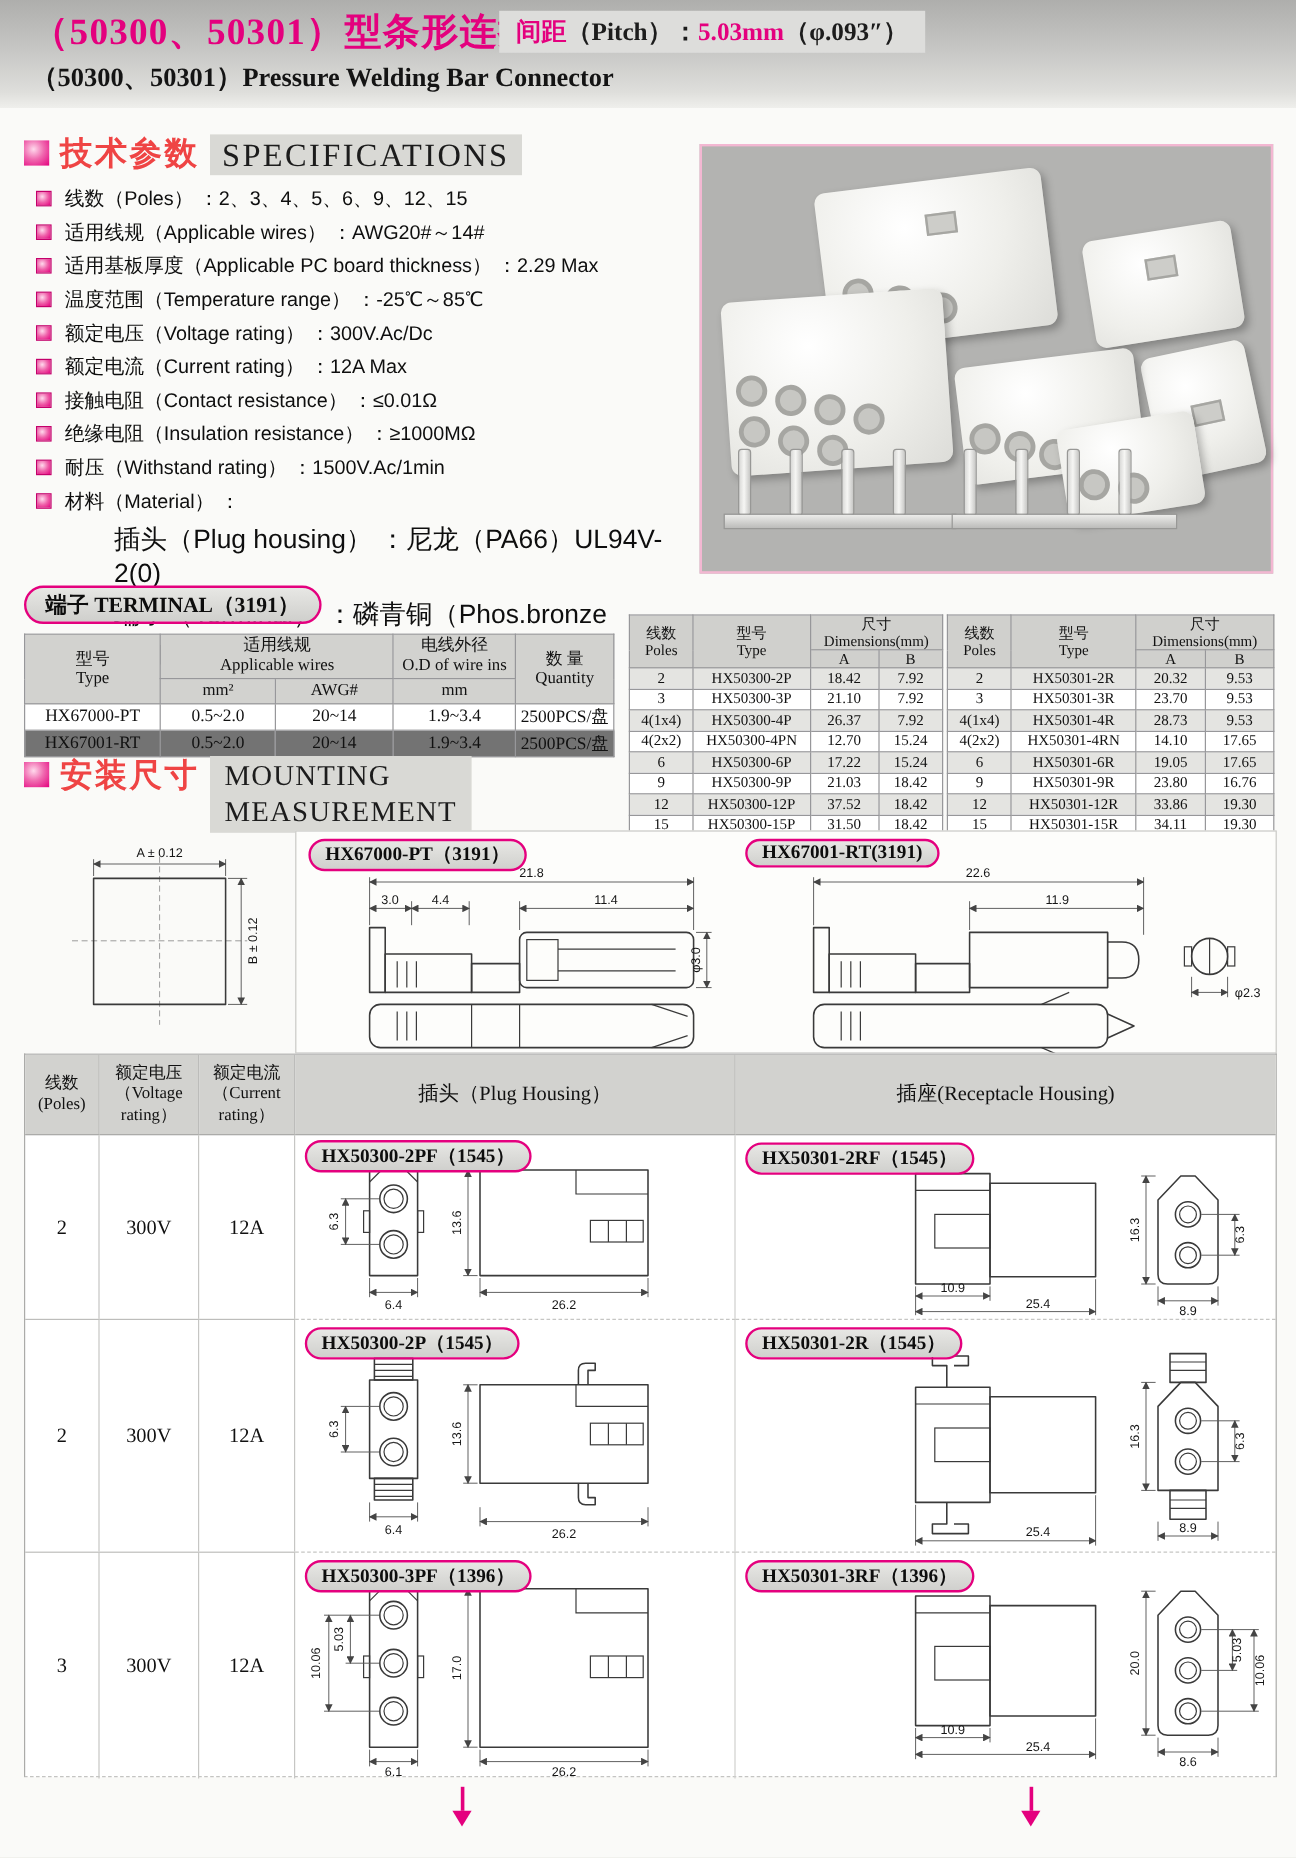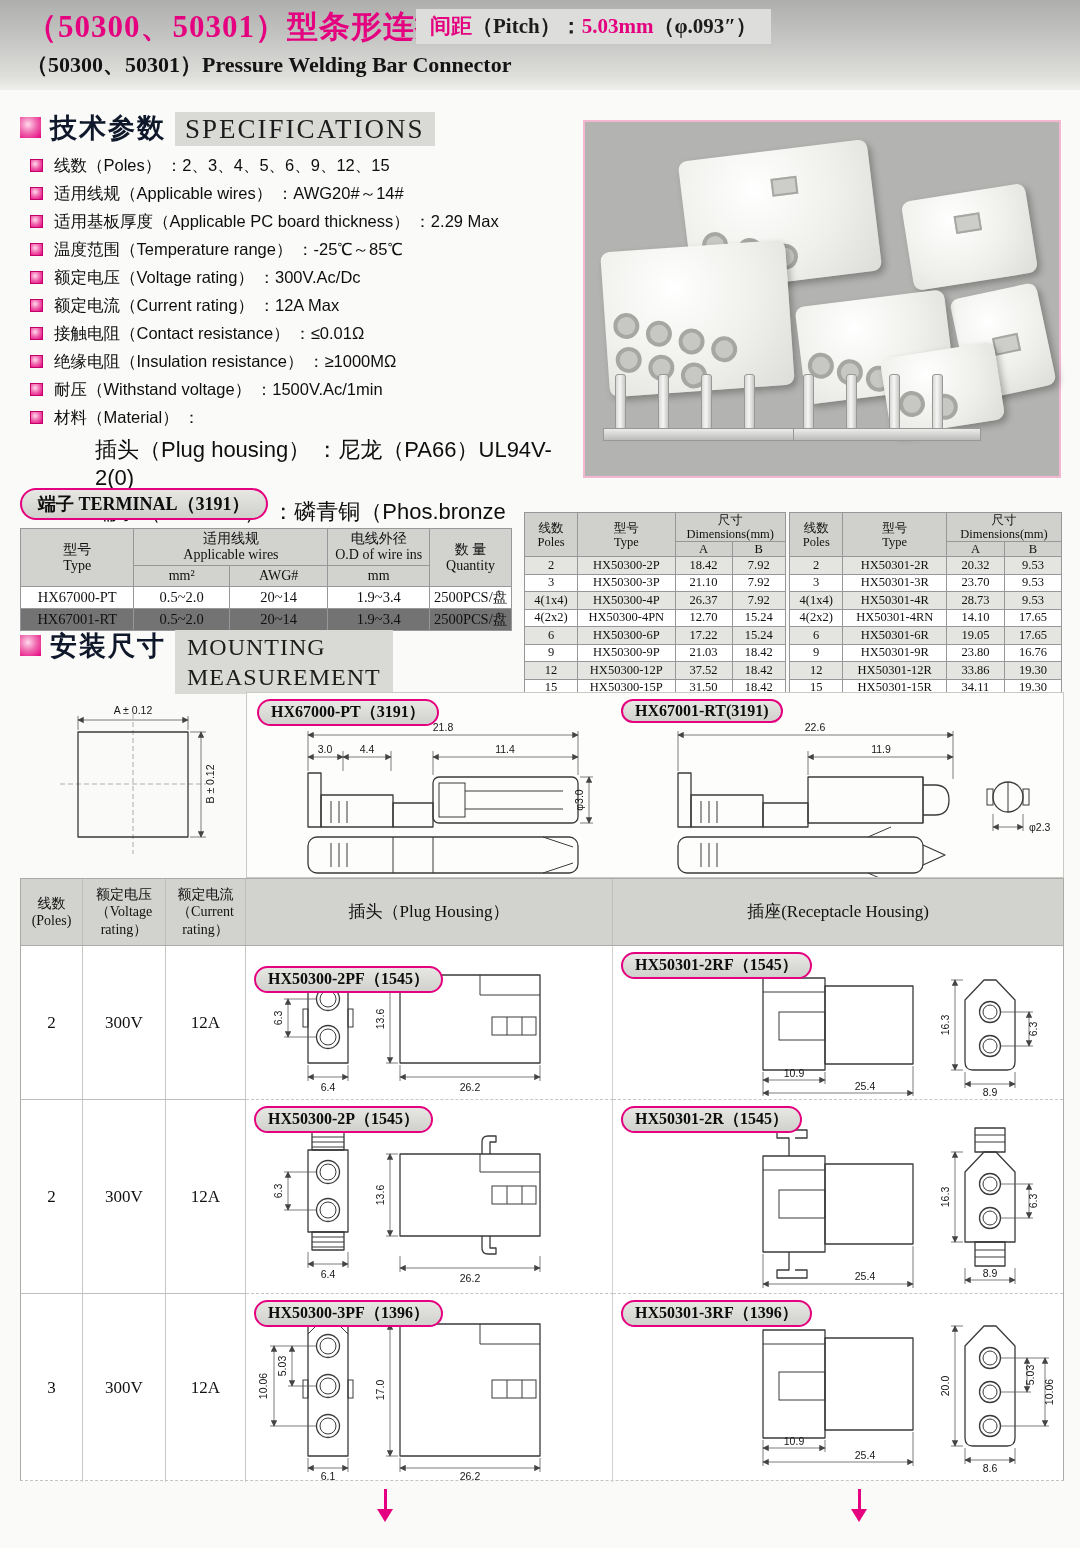--- a/index.html
+++ b/index.html
@@ -10,21 +10,21 @@
         background:linear-gradient(180deg,#aeaeac 0%,#c6c6c4 45%,#dededb 85%,#efefec 100%);}
   .tzh{position:absolute;left:26px;top:6px;font:700 31px "Liberation Serif",serif;color:#e4007e;letter-spacing:1px;}
   .pitchbox{position:absolute;left:416px;top:9px;background:#dddddb;padding:3px 14px 4px;
             font:700 21px "Liberation Serif",serif;white-space:nowrap;}
   .mag{color:#e4007e;} .blk{color:#1c1c1c;}
   .ten{position:absolute;left:26px;top:50px;font:700 22px "Liberation Serif",serif;color:#141414;}
   
   .sec{position:absolute;display:flex;align-items:flex-start;gap:9px;}
   .sq{width:21px;height:21px;margin-top:5px;flex:0 0 21px;
       background:radial-gradient(circle at 38% 35%,#ffd9ec,#f06bb0 45%,#e4007e);}
-  .sec-zh{font-weight:700;font-size:27px;color:#0f172a;letter-spacing:2px;line-height:1.2;}
+  .sec-zh{font-weight:700;font-size:27px;color:#ef4444;letter-spacing:2px;line-height:1.2;}
   .sec-en{font:400 27px "Liberation Serif",serif;color:#1c1c1c;background:#d9d9d5;
           padding:1px 10px;letter-spacing:2px;line-height:1.2;}
   .sec-en2{font:400 24px "Liberation Serif",serif;color:#1c1c1c;background:#d9d9d5;
           padding:2px 12px;letter-spacing:1px;line-height:1.25;white-space:pre-line;}
   
   .spec-list{position:absolute;left:30px;top:155px;width:545px;}
   .spec-item{display:flex;gap:11px;margin-bottom:6px;font-size:16.5px;color:#0e0e0e;align-items:flex-start;}
   .blt{flex:0 0 11px;width:11px;height:11px;margin-top:4px;border:1px solid #c4006b;
        background:radial-gradient(circle at 38% 35%,#ffd9ec,#ef5fa9 50%,#e4007e);}
   .sub{margin-left:65px;margin-bottom:6px;font-size:22px;color:#0e0e0e;}
@@ -142,21 +142,21 @@
     <div class="spec-item">
         <span class="blt"></span>
         <span>接触电阻（Contact resistance） ：≤0.01Ω</span>
       </div>
     <div class="spec-item">
         <span class="blt"></span>
         <span>绝缘电阻（Insulation resistance） ：≥1000MΩ</span>
       </div>
     <div class="spec-item">
         <span class="blt"></span>
-        <span>耐压（Withstand voltage） ：1500V.Ac/1min</span>
+        <span>耐压（Withstand rating） ：1500V.Ac/1min</span>
       </div>
     <div class="spec-item">
         <span class="blt"></span>
         <span>材料（Material） ：</span>
       </div>
     <div class="sub">插头（Plug housing） ：尼龙（PA66）UL94V-2(0)</div>
     <div class="sub">端子（Terminal） ：磷青铜（Phos.bronze Tin/plated）</div>
   </div>
 
   <div class="photo">
@@ -473,21 +473,21 @@
     <div class="hh pre">额定电流
 （Current
 rating）</div>
     <div class="hh big">插头（Plug Housing）</div>
     <div class="hh big noR">插座(Receptacle Housing)</div>
 
     <div class="hc">2</div>
     <div class="hc">300V</div>
     <div class="hc">12A</div>
     <div class="dc">
-      <div class="pill2" style="left:8px;top:20px;">HX50300-2PF（1545）</div>
+      <div class="pill2" style="left:8px;top:4px;">HX50300-2PF（1545）</div>
       <svg class="absvg" style="left:4px;top:25px;" width="350" height="126" viewBox="0 0 350 126">
         <rect class="o" x="58" y="4" width="40" height="88"></rect>
         <line class="o2" x1="58" y1="14" x2="68" y2="4"></line>
           <line class="o2" x1="88" y1="4" x2="98" y2="14"></line>
         <rect class="o2" x="53" y="38" width="5" height="18"></rect>
           <rect class="o2" x="98" y="38" width="5" height="18"></rect>
         <circle class="o" cx="78" cy="28" r="11.5"></circle>
           <circle class="o2" cx="78" cy="28" r="8"></circle>
         <circle class="o" cx="78" cy="66" r="11.5"></circle>
           <circle class="o2" cx="78" cy="66" r="8"></circle>

